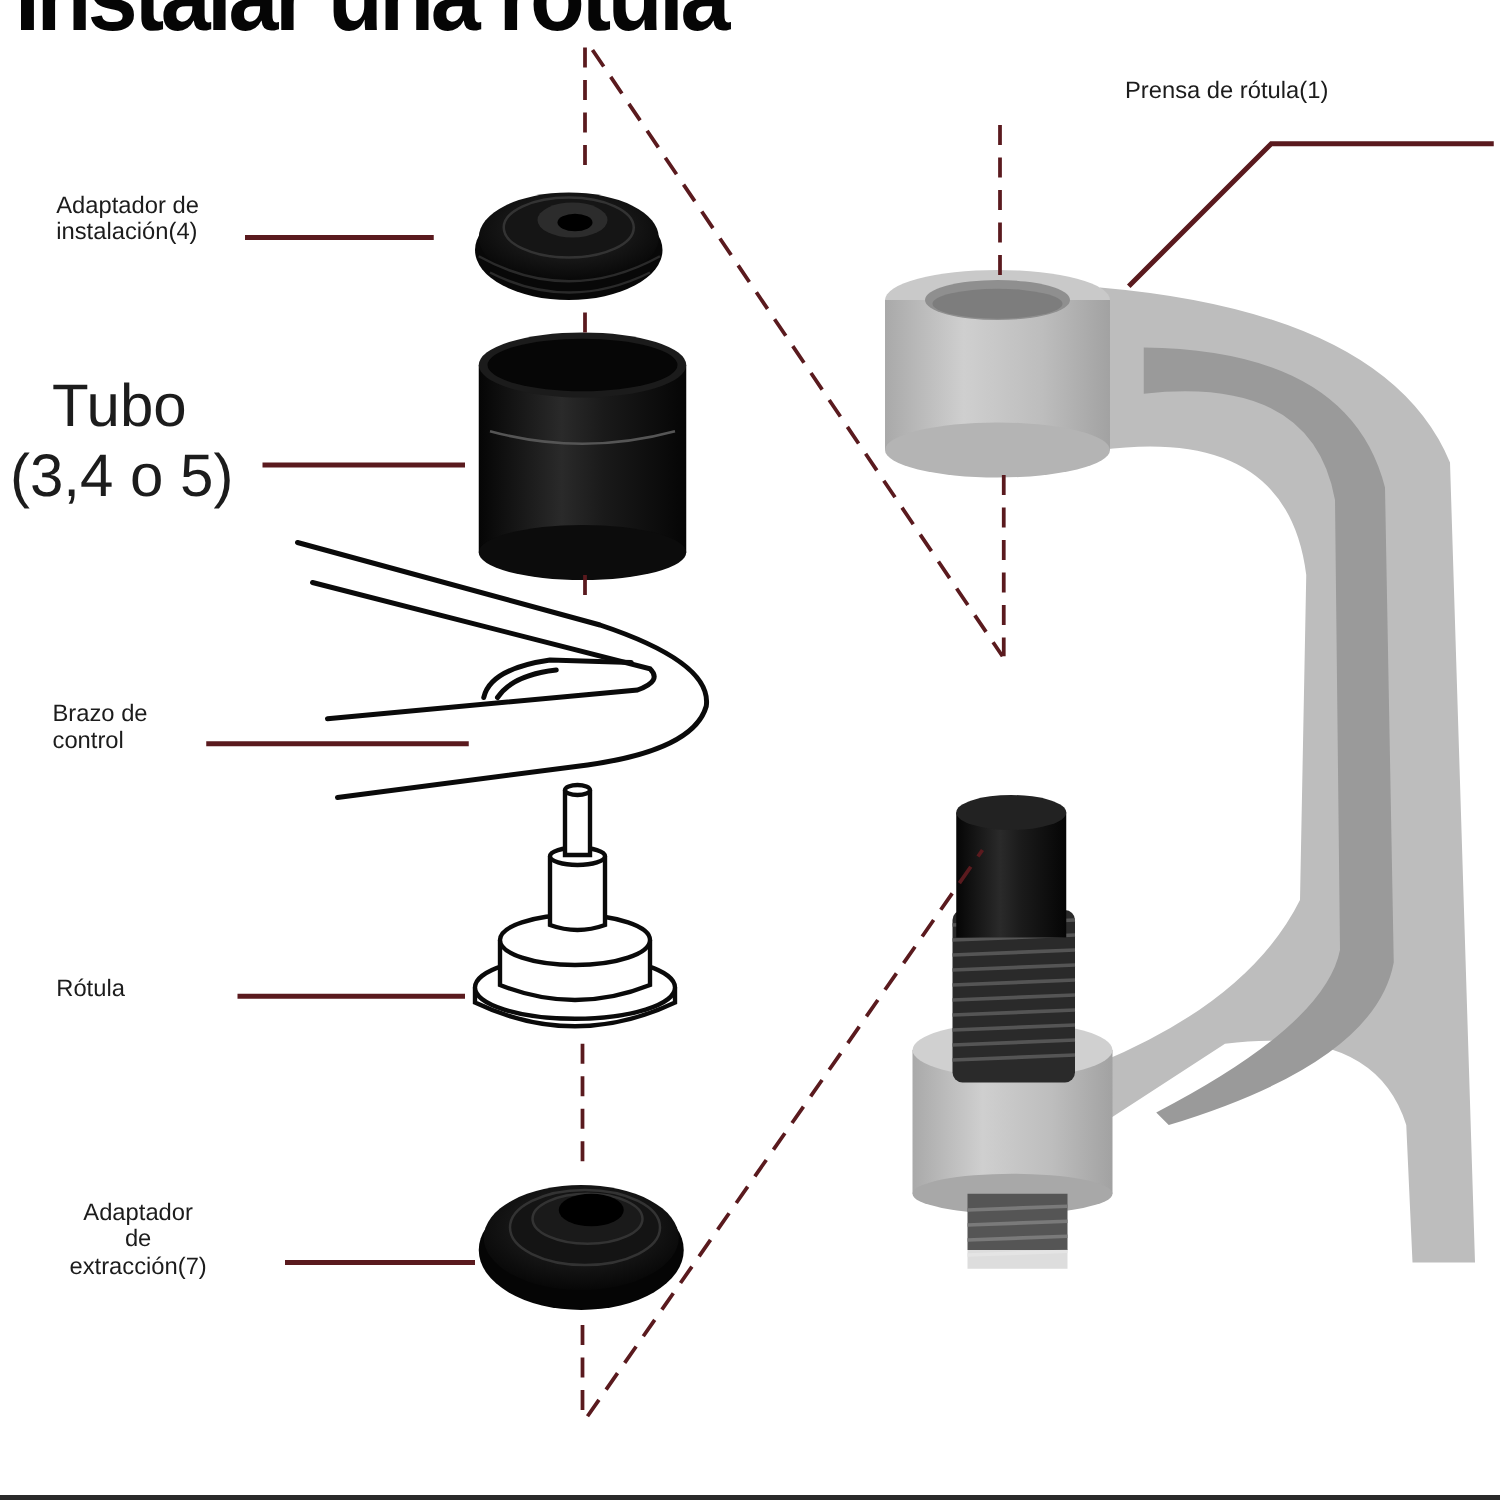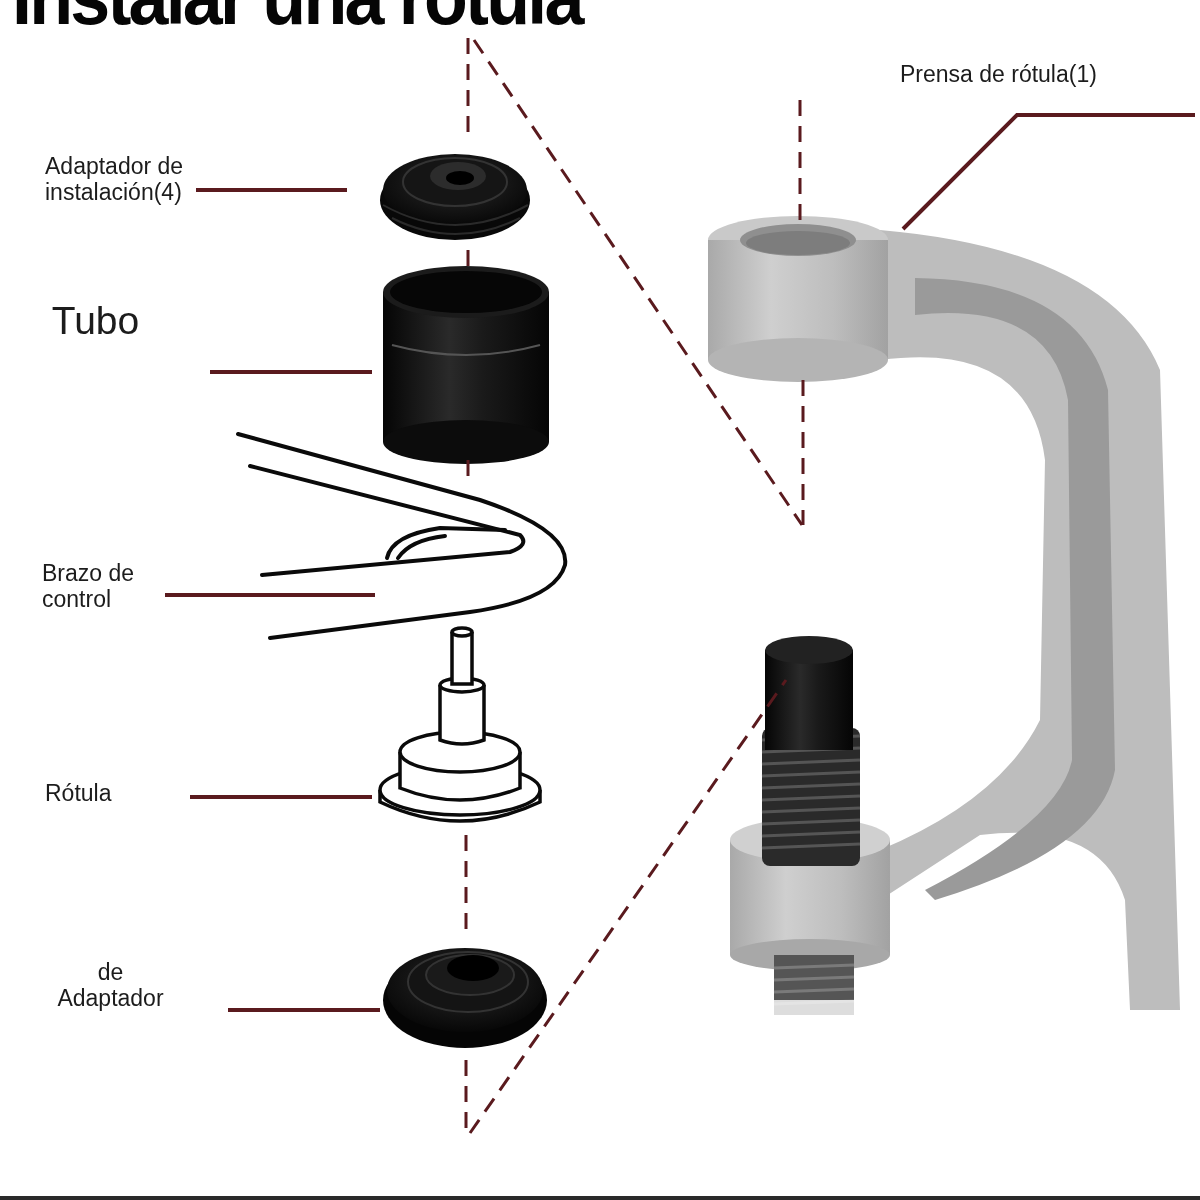--- a/index.html
+++ b/index.html
@@ -9,51 +9,53 @@
       font-family: "Liberation Sans", sans-serif; font-weight: 700;
       font-size: 78px; letter-spacing: -3px; color: #050505;
       transform: scaleX(0.92); transform-origin: left top;
       white-space: nowrap; line-height: 1;
     }
     .label {
       position: absolute; color: #1c1c1c; font-family: "Liberation Sans", sans-serif;
       line-height: 1.12; white-space: nowrap;
     }
     .label.center { text-align: center; }
-    .lbl-md { font-size: 23px; }
-    .lbl-lg { font-size: 39px; line-height: 1.17; }
+    .lbl-md { font-size: 19px; }
+    .lbl-lg { font-size: 48px; line-height: 1.17; }
     svg.art { position: absolute; left: 0; top: 0; }
     .bottom-bar { position: absolute; left: 0; bottom: 0; width: 1200px; height: 4px; background: #2a2a2a; }
   </style>
 </head>
 <body>
 
 <div class="title">Instalar una rótula</div>
 
 <div class="label lbl-md" style="left:900px; top:62px;">Prensa de rótula(1)</div>
 
 <div class="label lbl-md" style="left:2px; top:154px;margin-left:43px;">
   <div>Adaptador de</div>
   <div>instalación(4)</div>
 </div>
 
 <div class="label lbl-lg center" style="left:8px; top:298px; width:175px;">
   <div>Tubo</div>
+  <div>(3,4 o 5)</div>
 </div>
 
 <div class="label lbl-md" style="left:18px; top:561px;margin-left:24px;">
   <div>Brazo de</div>
   <div>control</div>
 </div>
 
 <div class="label lbl-md" style="left:45px; top:781px;">Rótula</div>
 
 <div class="label lbl-md center" style="left:8px; top:960px; width:205px;">
+  <div>Adaptador</div>
   <div>de</div>
-  <div>Adaptador</div>
+  <div>extracción(7)</div>
 </div>
 
 <svg class="art" width="1200" height="1200" viewBox="0 0 1200 1200">
   <defs>
     <linearGradient id="grayV" x1="0" y1="0" x2="1" y2="0">
       <stop offset="0" stop-color="#a9a9a9"></stop>
       <stop offset="0.35" stop-color="#cfcfcf"></stop>
       <stop offset="0.7" stop-color="#bdbdbd"></stop>
       <stop offset="1" stop-color="#a2a2a2"></stop>
     </linearGradient>

